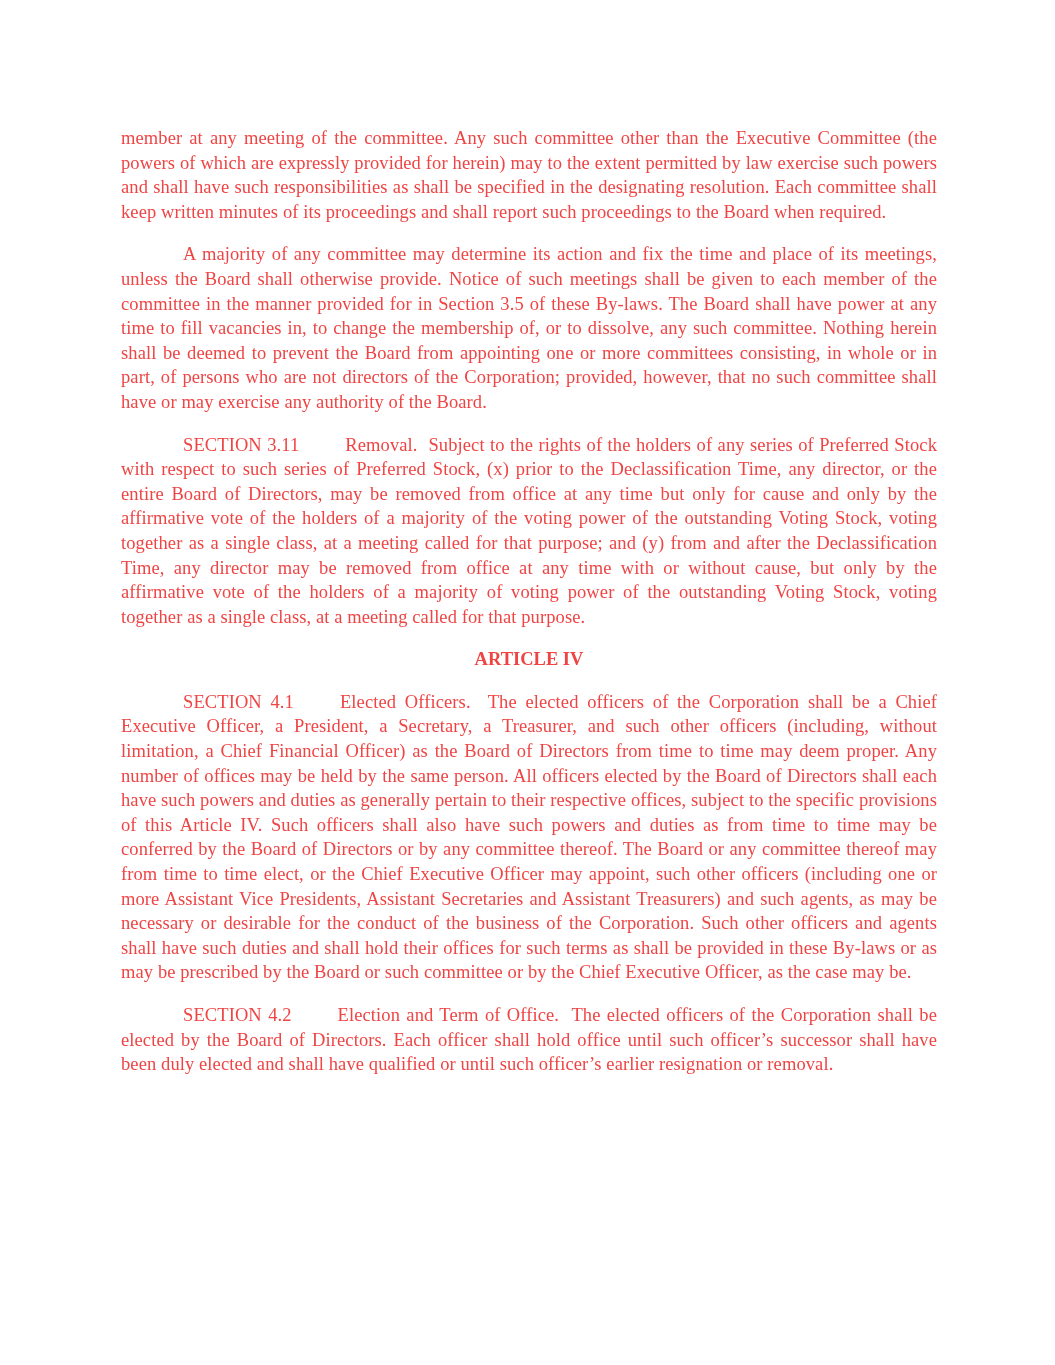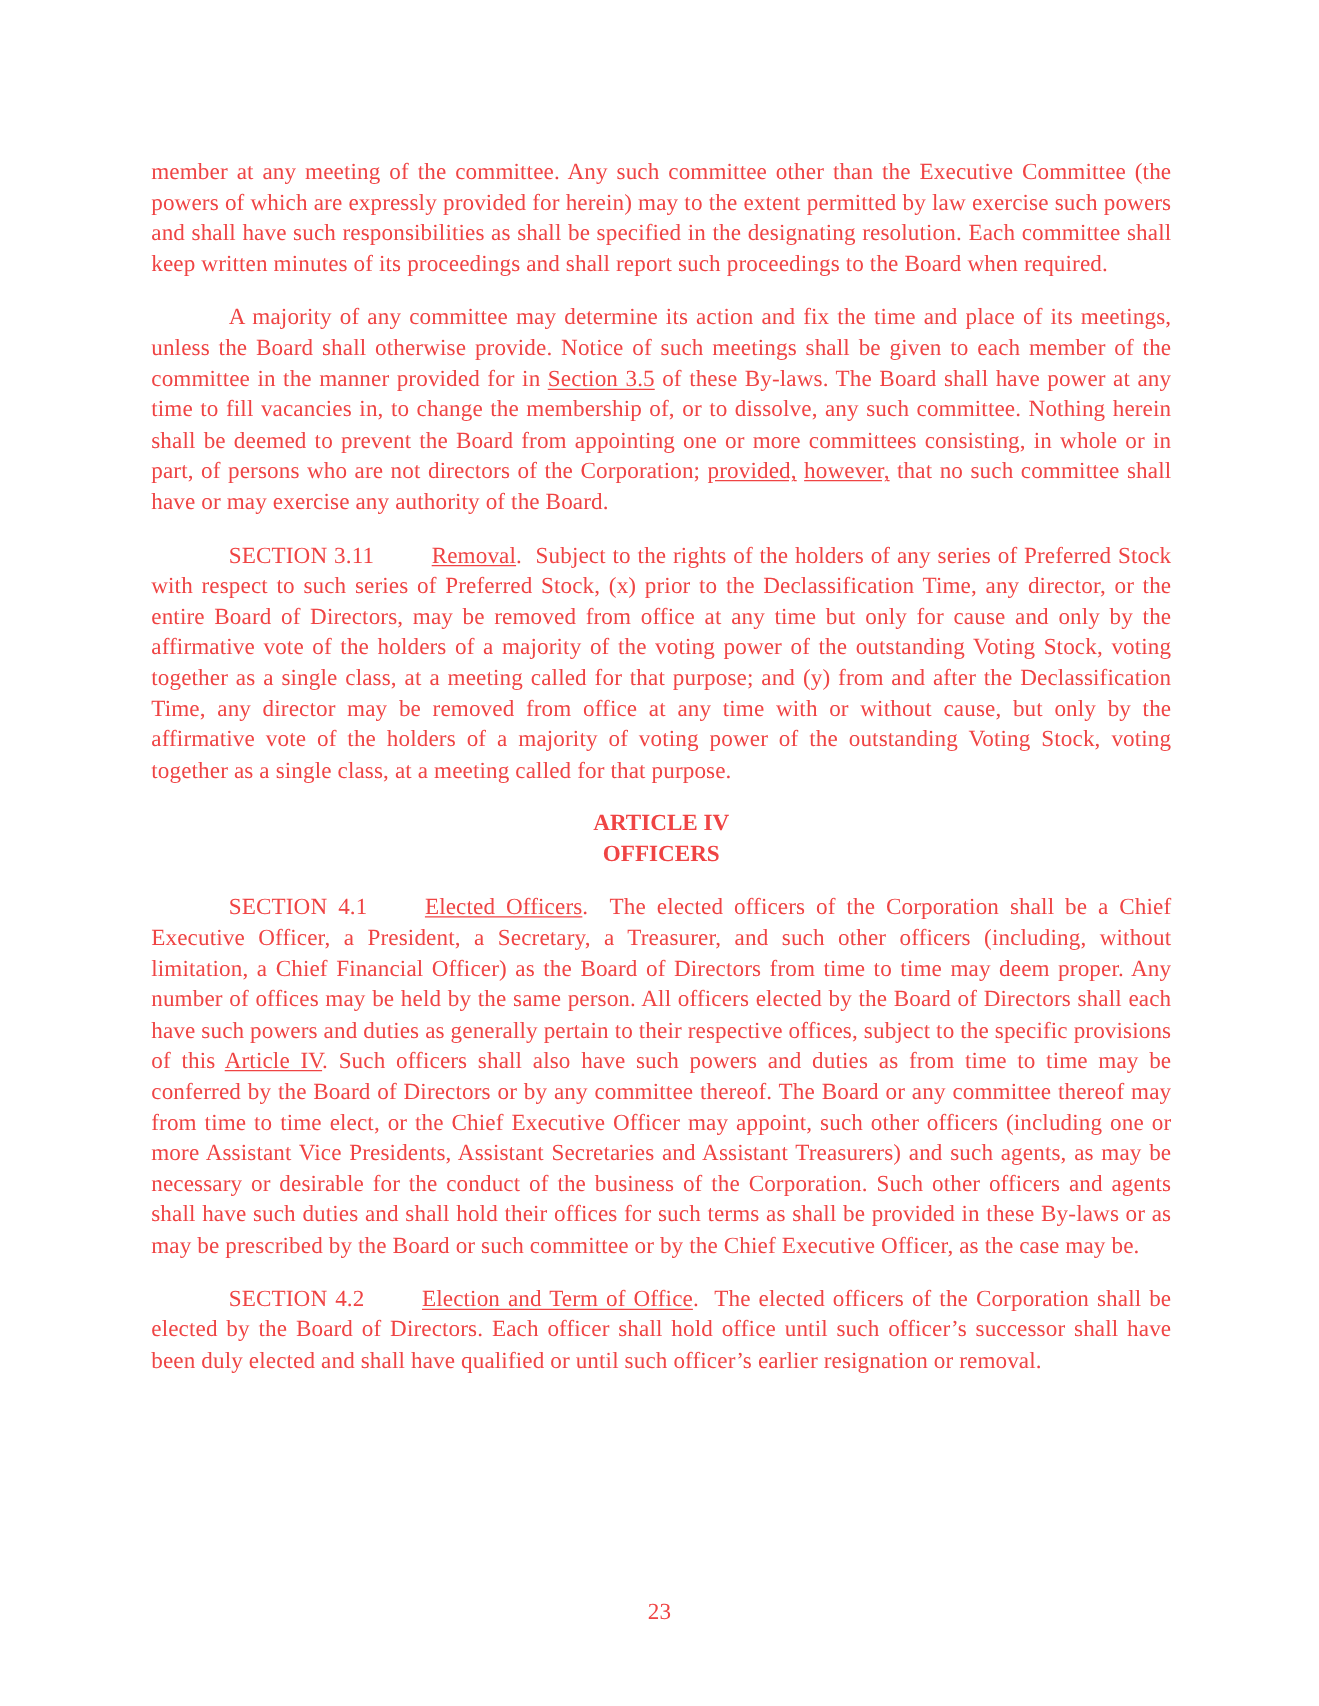--- a/index.html
+++ b/index.html
@@ -26,21 +26,20 @@
     margin: 0 0 18px 0;
     font-size: 18.5px;
     line-height: 24.6px;
     text-align: justify;
     letter-spacing: 0.1px;
   }
   .para.indent {
     text-indent: 62px;
   }
   .u {
-    text-decoration: underline;
     text-underline-offset: 2px;
   }
   .tab {
     display: inline-block;
     width: 46px;
   }
   .article-heading {
     margin: 0 0 18px 0;
     text-align: center;
     font-weight: bold;
@@ -64,23 +63,21 @@
   <main class="content">
 
     <p class="para"><span>member at any meeting of the committee. Any such committee other than the Executive Committee (the powers of which are expressly provided for herein) may to the extent permitted by law exercise such powers and shall have such responsibilities as shall be specified in the designating resolution. Each committee shall keep written minutes of its proceedings and shall report such proceedings to the Board when required.</span></p>
 
     <p class="para indent"><span>A majority of any committee may determine its action and fix the time and place of its meetings, unless the Board shall otherwise provide. Notice of such meetings shall be given to each member of the committee in the manner provided for in </span><span class="u">Section 3.5</span><span> of these By-laws. The Board shall have power at any time to fill vacancies in, to change the membership of, or to dissolve, any such committee. Nothing herein shall be deemed to prevent the Board from appointing one or more committees consisting, in whole or in part, of persons who are not directors of the Corporation; </span><span class="u">provided,</span><span> </span><span class="u">however,</span><span> that no such committee shall have or may exercise any authority of the Board.</span></p>
 
     <p class="para indent"><span>SECTION 3.11</span><span class="tab"></span><span class="u">Removal</span><span>.&nbsp; Subject to the rights of the holders of any series of Preferred Stock with respect to such series of Preferred Stock, (x) prior to the Declassification Time, any director, or the entire Board of Directors, may be removed from office at any time but only for cause and only by the affirmative vote of the holders of a majority of the voting power of the outstanding Voting Stock, voting together as a single class, at a meeting called for that purpose; and (y) from and after the Declassification Time, any director may be removed from office at any time with or without cause, but only by the affirmative vote of the holders of a majority of voting power of the outstanding Voting Stock, voting together as a single class, at a meeting called for that purpose.</span></p>
 
     <div class="article-heading">
       <div>ARTICLE IV</div>
-      <div>OFFICERS</div>
     </div>
 
     <p class="para indent"><span>SECTION 4.1</span><span class="tab"></span><span class="u">Elected Officers</span><span>.&nbsp; The elected officers of the Corporation shall be a Chief Executive Officer, a President, a Secretary, a Treasurer, and such other officers (including, without limitation, a Chief Financial Officer) as the Board of Directors from time to time may deem proper. Any number of offices may be held by the same person. All officers elected by the Board of Directors shall each have such powers and duties as generally pertain to their respective offices, subject to the specific provisions of this </span><span class="u">Article IV</span><span>. Such officers shall also have such powers and duties as from time to time may be conferred by the Board of Directors or by any committee thereof. The Board or any committee thereof may from time to time elect, or the Chief Executive Officer may appoint, such other officers (including one or more Assistant Vice Presidents, Assistant Secretaries and Assistant Treasurers) and such agents, as may be necessary or desirable for the conduct of the business of the Corporation. Such other officers and agents shall have such duties and shall hold their offices for such terms as shall be provided in these By-laws or as may be prescribed by the Board or such committee or by the Chief Executive Officer, as the case may be.</span></p>
 
     <p class="para indent"><span>SECTION 4.2</span><span class="tab"></span><span class="u">Election and Term of Office</span><span>.&nbsp; The elected officers of the Corporation shall be elected by the Board of Directors. Each officer shall hold office until such officer’s successor shall have been duly elected and shall have qualified or until such officer’s earlier resignation or removal.</span></p>
 
   </main>
 
-  <footer class="page-number">23</footer>
 </div>
 
 </body></html>

